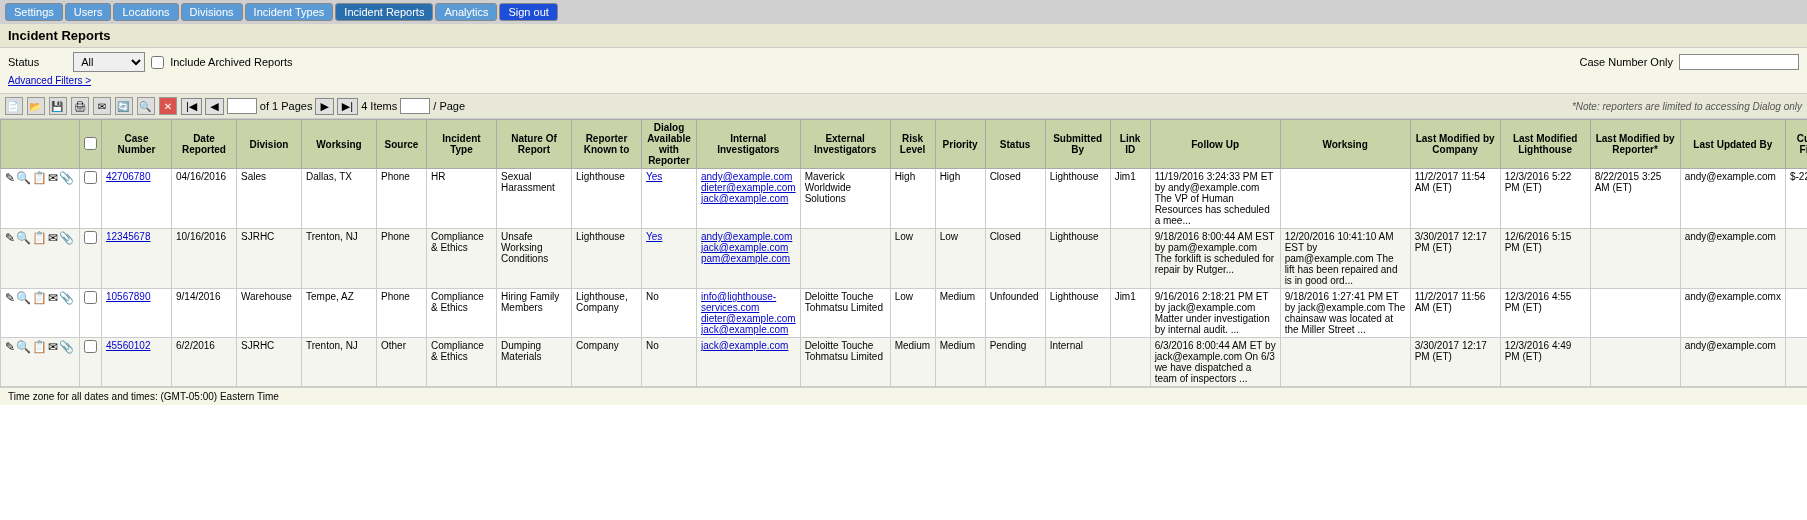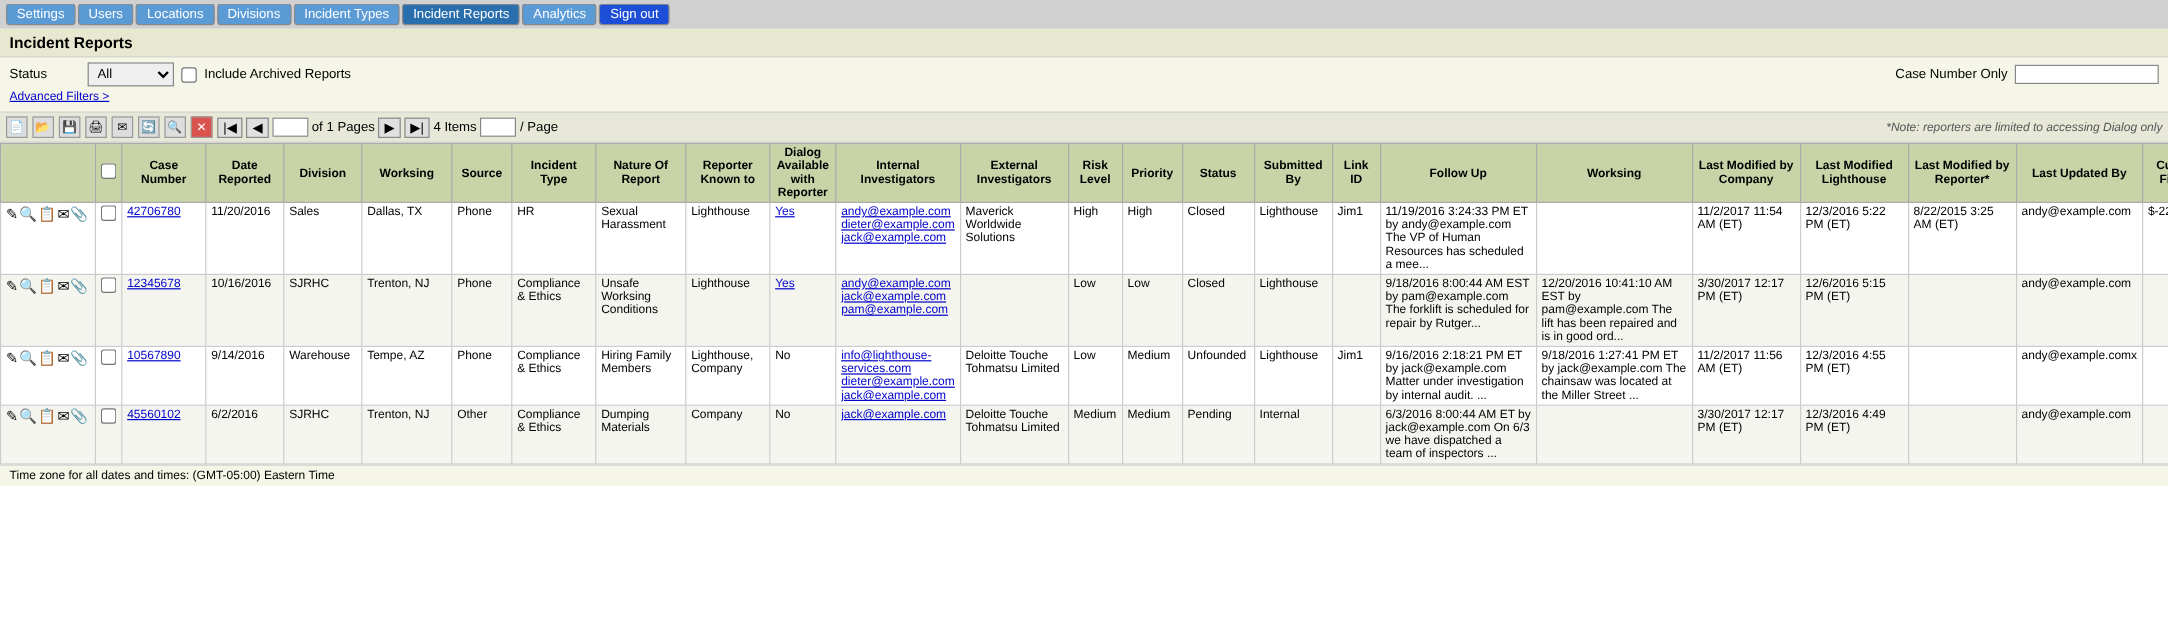--- a/index.html
+++ b/index.html
@@ -279,21 +279,21 @@
         <th class="col-lastupdated">Last Updated By</th>
         <th class="col-cf1">Custom Field 1</th>
 
       </tr>
     </thead>
     <tbody id="table-body">
     <tr>
           <td class="col-icons" style="white-space: nowrap;"><span style="cursor: pointer; font-size: 12px; margin-right: 1px;">✎</span><span style="cursor: pointer; font-size: 12px; margin-right: 1px;">🔍</span><span style="cursor: pointer; font-size: 12px; margin-right: 1px;">📋</span><span style="cursor: pointer; font-size: 12px; margin-right: 1px;">✉</span><span style="cursor: pointer; font-size: 12px; margin-right: 1px;">📎</span></td>
           <td class="col-cb"><input type="checkbox" style=""></td>
           <td class="col-case"><a class="case-link">42706780</a></td>
-          <td class="col-date">11/20/2016</td>
+          <td class="col-date">04/16/2016</td>
           <td class="col-div">Sales</td>
           <td class="col-loc">Dallas, TX</td>
           <td class="col-src">Phone</td>
           <td class="col-inctype">HR</td>
           <td class="col-natreport">Sexual Harassment</td>
           <td class="col-reporter">Lighthouse</td>
           <td class="col-dialog"><a class="case-link">Yes</a></td>
           <td class="col-internal"><a class="email-link">andy@example.com</a><br><a class="email-link">dieter@example.com</a><br><a class="email-link">jack@example.com</a></td>
           <td class="col-external">Maverick Worldwide Solutions</td>
           <td class="col-risk">High</td>

